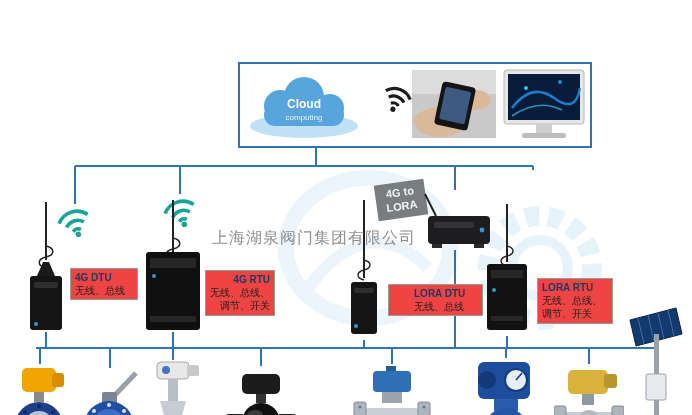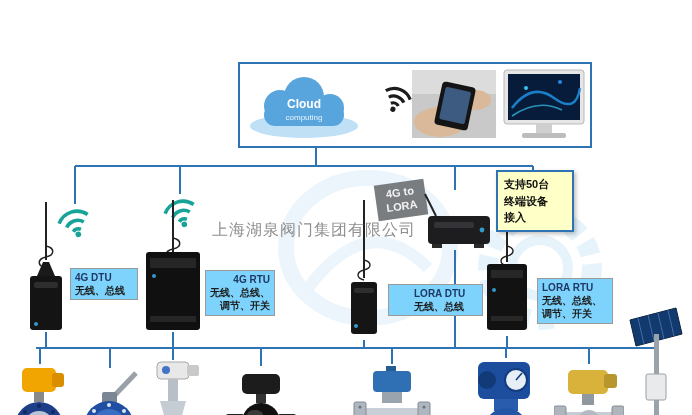--- a/index.html
+++ b/index.html
@@ -3,33 +3,33 @@
 <meta charset="utf-8">
 <style>
   html,body{margin:0;padding:0;background:#fff;}
   .canvas{position:relative;width:692px;height:415px;background:#fff;overflow:hidden;
           font-family:"Liberation Sans",sans-serif;margin-top:48px;}
   .abs{position:absolute;}
   svg{display:block;}
   .lines{left:0;top:0;pointer-events:none;}
   .wm{opacity:.15;pointer-events:none;}
   .top-box{left:238px;top:14px;width:350px;height:82px;border:2px solid #2e74b5;background:#fff;}
-  .label-box{background:#7dd3fc;border:1px solid #9a9a9a;padding:2px 4px;
+  .label-box{background:#ef4444;border:1px solid #9a9a9a;padding:2px 4px;
              font-size:10px;line-height:1.32;color:#1d1d1d;}
   .label-box .ttl{color:#1f3864;font-weight:bold;display:block;}
-  .label-box span{display:block;font-weight:bold;}
+  .label-box span{display:block;}
   .note-box{left:496px;top:122px;width:62px;background:#ffffc8;border:2px solid #2e74b5;
             padding:4px 6px;font-size:11px;font-weight:bold;line-height:1.5;color:#111;
             box-shadow:2px 2px 4px rgba(0,0,0,.25);}
   .note-box span{display:block;}
   .gw-label{left:376px;top:134px;width:46px;padding:4px 2px;background:#797d80;color:#f2f2f2;
             font-size:11px;font-weight:bold;text-align:center;line-height:1.25;
             transform:rotate(-8deg);}
   .gw-label span{display:block;}
-  .company-mark{left:212px;top:172px;font-size:16px;letter-spacing:1px;color:#8f8f8f;text-align:right;}
+  .company-mark{left:212px;top:180px;font-size:16px;letter-spacing:1px;color:#8f8f8f;text-align:right;}
 </style>
 </head>
 <body>
 
 <div class="canvas">
 
   <svg class="abs wm" style="left:460px;top:140px;" width="160" height="160">
     <circle cx="80" cy="80" r="52" fill="none" stroke="#5fb4e6" stroke-width="20" stroke-dasharray="14 9"></circle>
     <circle cx="80" cy="80" r="28" fill="none" stroke="#5fb4e6" stroke-width="10"></circle>
   </svg>
@@ -158,25 +158,20 @@
     <rect x="11" y="70" width="32" height="8" fill="#272727"></rect>
     <rect x="11" y="116" width="32" height="5" fill="#272727"></rect>
     <circle cx="14" cy="90" r="2" fill="#3399cc"></circle>
   </svg>
   <div class="abs label-box" style="left:537px;top:230px;width:66px;">
     <span class="ttl">LORA RTU</span>
     <span>无线、总线、</span>
     <span>调节、开关</span>
   </div>
 
-  <div class="abs note-box">
-    <span>支持50台</span>
-    <span>终端设备</span>
-    <span>接入</span>
-  </div>
 
   <div class="abs company-mark">上海湖泉阀门集团有限公司</div>
 
   <svg class="abs" style="left:8px;top:316px;" width="64" height="92">
     <rect x="14" y="4" width="34" height="24" rx="5" fill="#f0a500"></rect>
     <rect x="44" y="9" width="12" height="14" rx="3" fill="#d98e00"></rect>
     <rect x="26" y="28" width="10" height="10" fill="#8a8a8a"></rect>
     <circle cx="31" cy="62" r="24" fill="#1d3f8a"></circle>
     <circle cx="31" cy="62" r="15" fill="#b9c4d6"></circle>
     <circle cx="31" cy="62" r="6" fill="#5a6b85"></circle>

